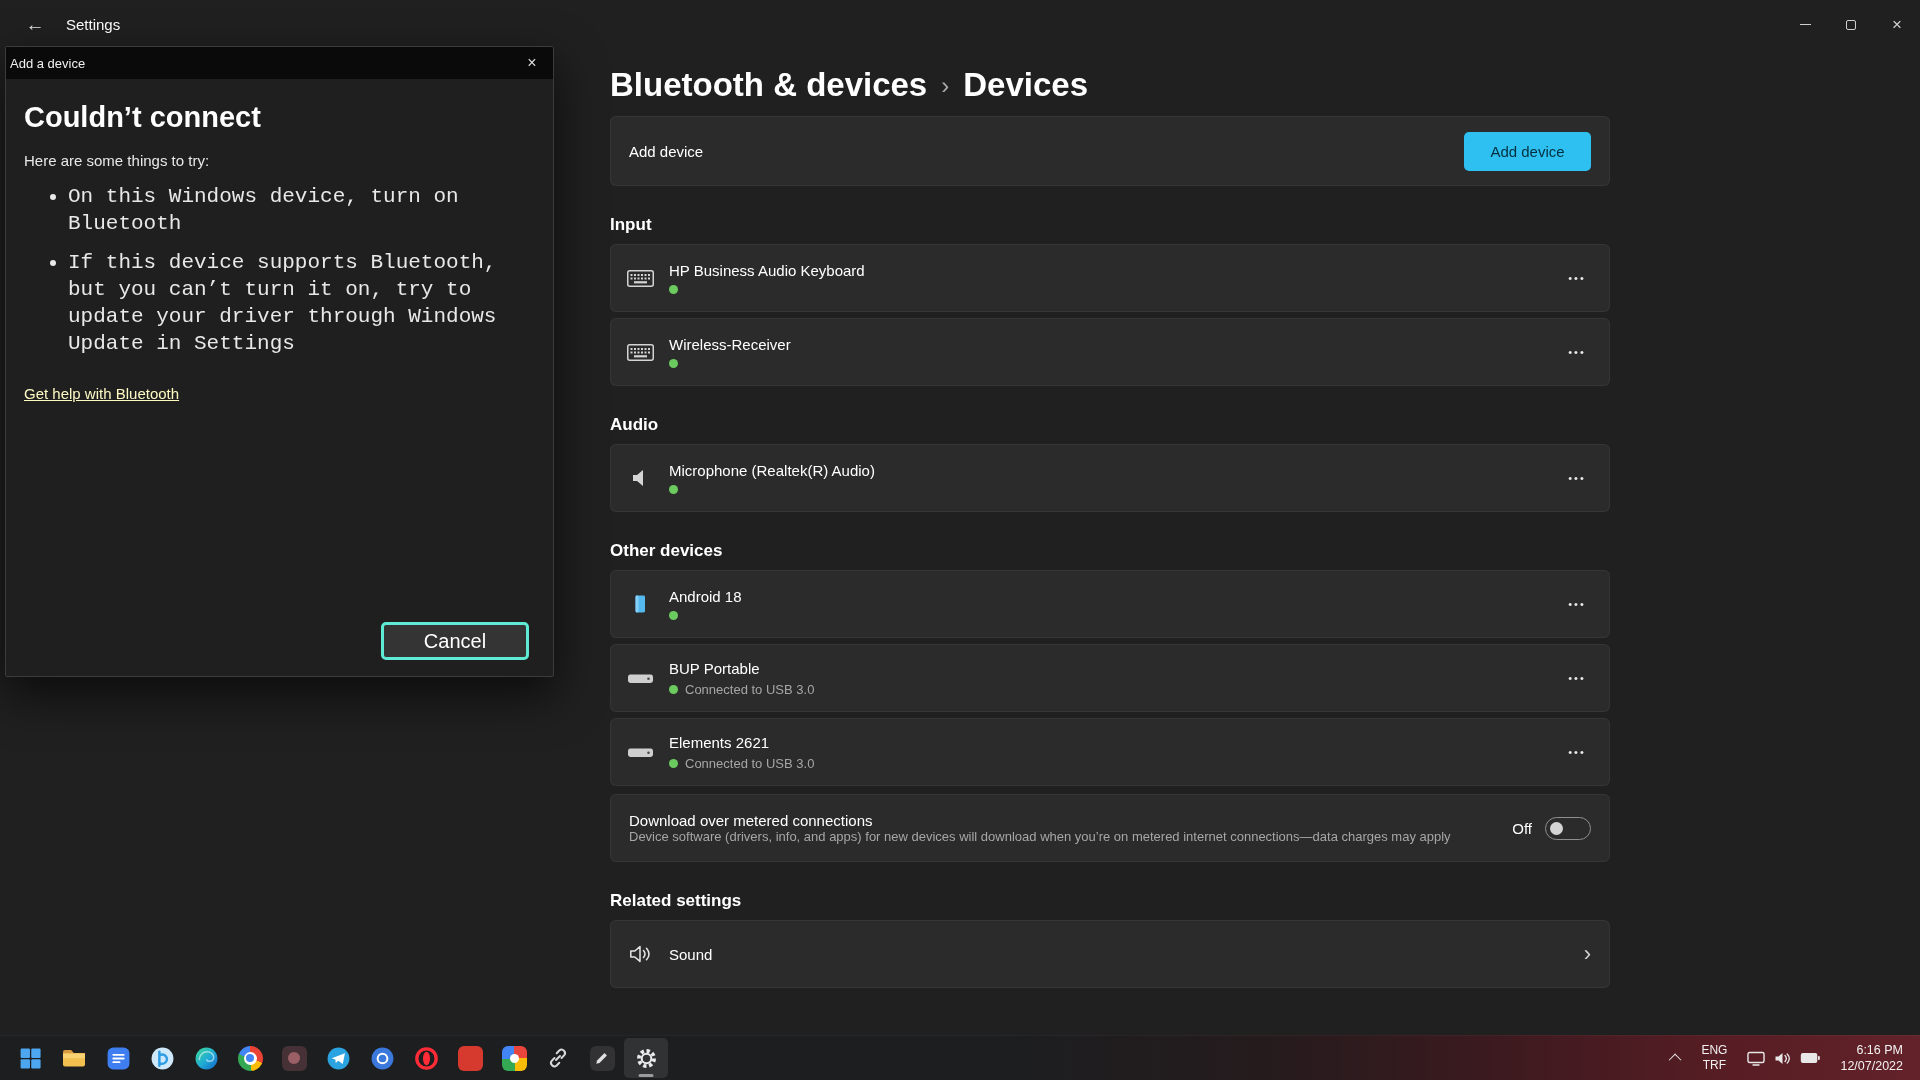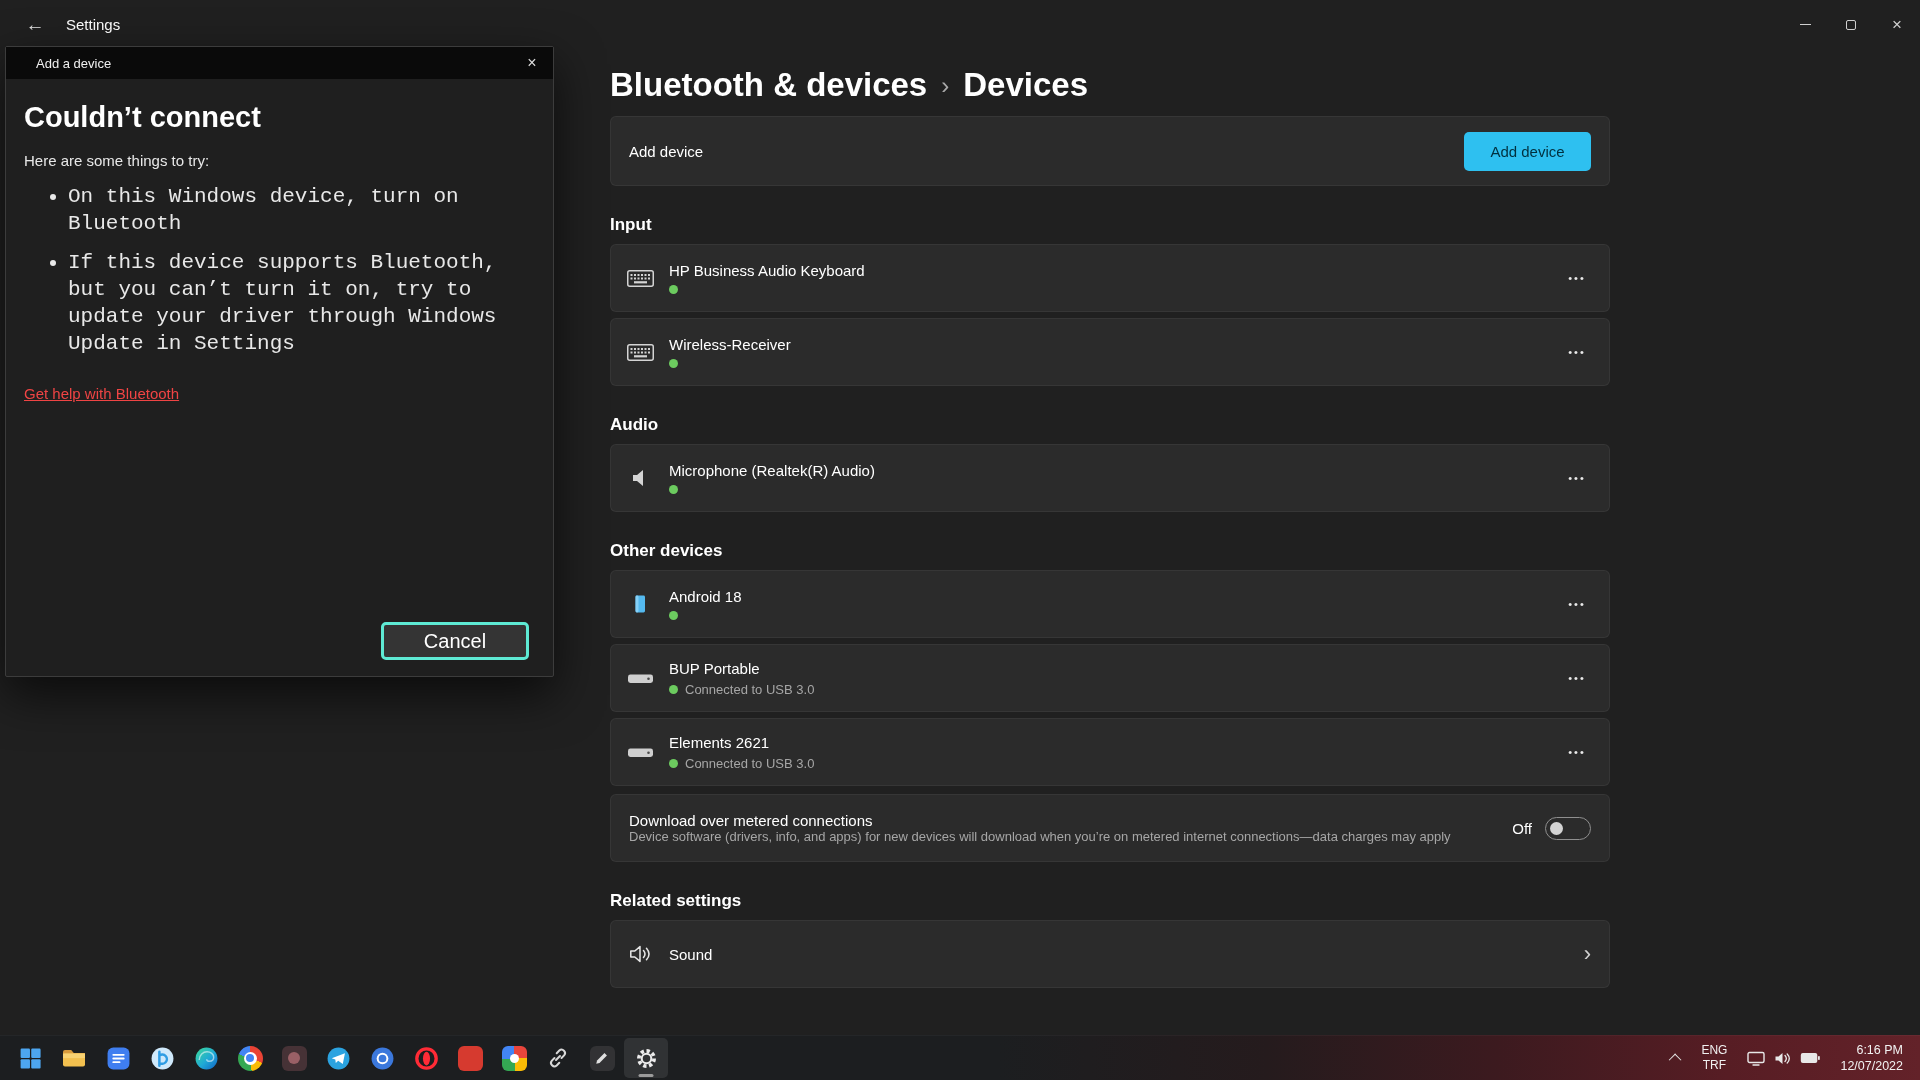--- a/index.html
+++ b/index.html
@@ -55,28 +55,28 @@
   .toggle { width:46px; height:23px; border:1px solid #8f8f8f; border-radius:12px; background:#2b2b2b; position:relative; cursor:pointer; }
   .toggle .knob { position:absolute; left:4px; top:4px; width:13px; height:13px; border-radius:50%; background:#d4d4d4; }
 
   .sound-row { cursor:pointer; }
   .chev-right { margin-left:auto; margin-right:18px; font-size:22px; color:#d0d0d0; line-height:1; }
 
   
   .dialog { position:absolute; left:5px; top:46px; width:549px; height:631px; background:#1f1f1f;
             border:1px solid #3c3c3c; border-radius:2px; box-shadow:0 18px 48px rgba(0,0,0,0.65); z-index:10; }
   .dialog-titlebar { height:32px; background:#0a0a0a; display:flex; align-items:center; }
-  .dialog-title { font-size:13px; margin-left:30px; color:#f0f0f0; }
+  .dialog-title { font-size:13px; margin-left:4px; color:#f0f0f0; }
   .dialog-close { margin-left:auto; width:42px; height:32px; background:none; border:none; color:#dedede; font-size:16px; cursor:pointer; }
   .dialog-body { padding:0 24px 0 18px; }
   .dialog-heading { margin-top:22px; font-size:29px; font-weight:700; color:#ffffff; }
   .dialog-intro { margin-top:18px; font-size:15px; color:#e8e8e8; }
   .dialog-tips { margin-top:14px; padding-left:44px; color:#e8e8e8; }
   .dialog-tips li { font-size:21px; line-height:1.3; margin-bottom:11px;font-family:Liberation Mono, monospace; }
-  .dialog-link { display:inline-block; margin-top:16px; font-size:15px; color:#ef4444; text-decoration:underline; cursor:pointer; }
+  .dialog-link { display:inline-block; margin-top:16px; font-size:15px; color:#fef9c3; text-decoration:underline; cursor:pointer; }
   .cancel-btn { position:absolute; right:24px; bottom:16px; width:148px; height:38px; background:#343434;
                 border:3px solid #5eead4; border-radius:5px; color:#ffffff; font-size:20px; font-family:inherit; cursor:pointer; }
 
   
   .taskbar { position:absolute; left:0; bottom:0; width:1920px; height:45px; z-index:20;
              background:linear-gradient(90deg,#1c1e20 0%,#1c1e20 52%,#251b1d 66%,#3c1a1f 78%,#571d24 90%,#632229 100%);
              border-top:1px solid rgba(255,255,255,0.04); display:flex; align-items:center; }
   .tb-apps { display:flex; align-items:center; padding-left:8px; height:100%; }
   .tb-icon { width:44px; height:40px; background:none; border:none; display:flex; align-items:center; justify-content:center;
              cursor:pointer; border-radius:5px; position:relative; }

